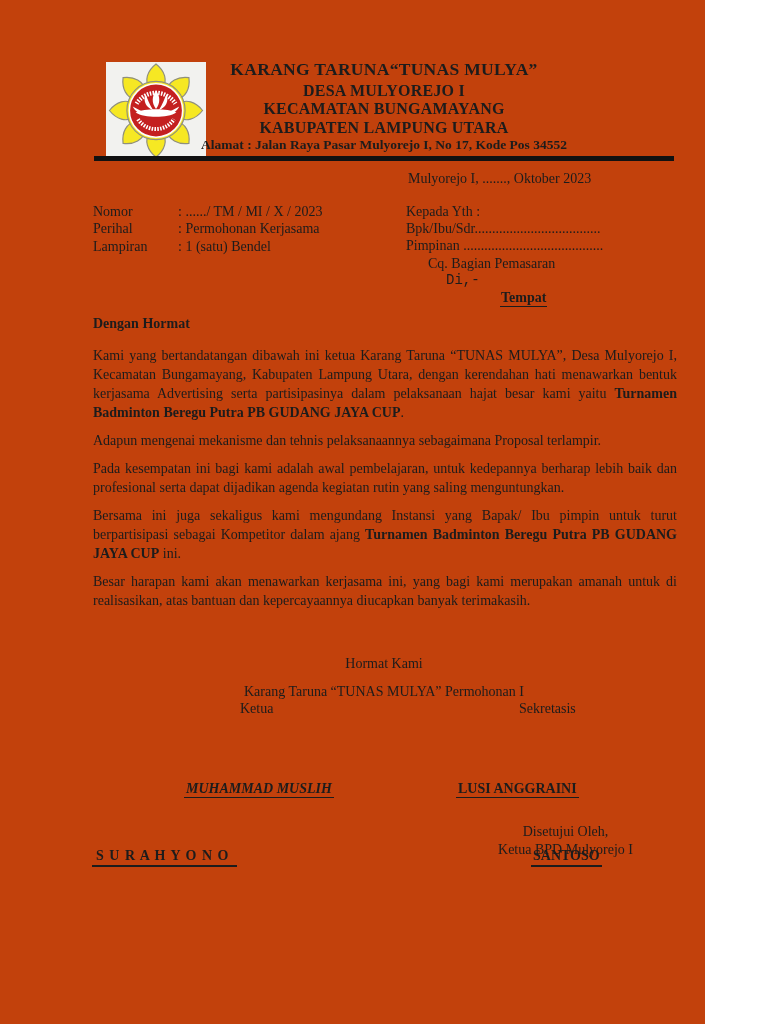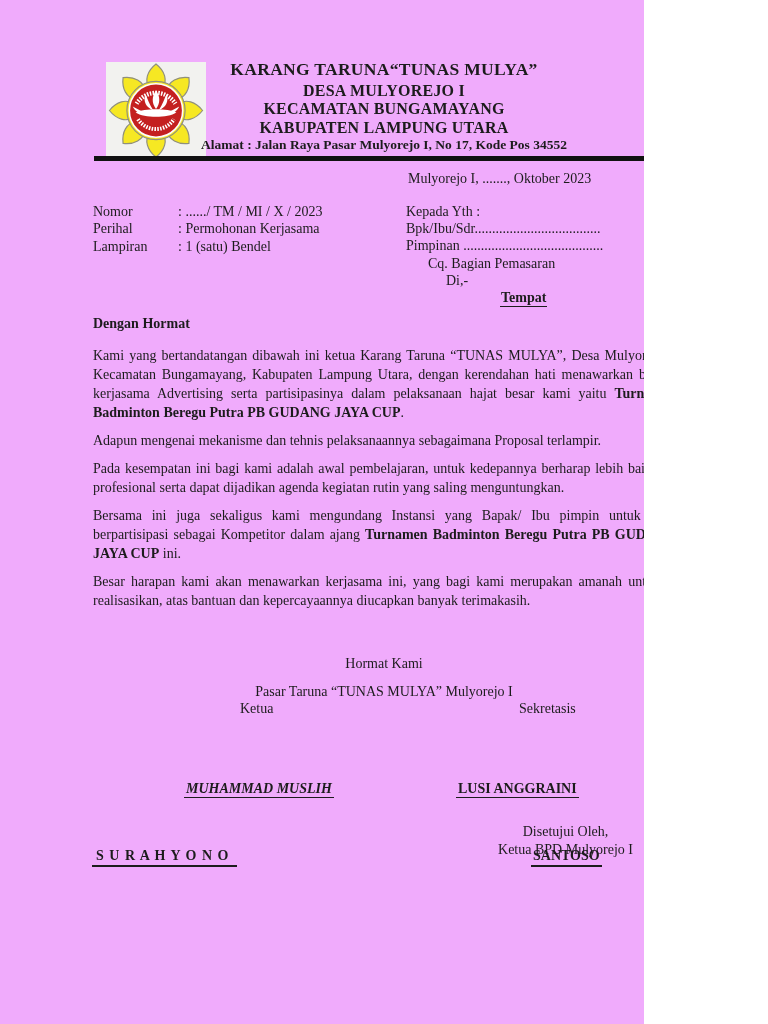--- a/index.html
+++ b/index.html
@@ -1,21 +1,21 @@
 <!DOCTYPE html>
 <html><head>
 <meta charset="utf-8">
 <style>
   * { margin: 0; padding: 0; box-sizing: border-box; }
   html, body { background: #ffffff; }
   .page {
     position: relative;
-    width: 644px;
+    width: 705px;
     height: 1024px;
-    background: #f0abfc;
+    background: #c2410c;
     color: #1c1c1c;
     font-family: "Liberation Serif", "DejaVu Serif", serif;
     overflow: hidden;
   }
 
   
   .letterhead-text {
     position: absolute;
     left: 96px; top: 61px; width: 576px;
     text-align: center;
@@ -43,21 +43,21 @@
 
   
   .date-line { position: absolute; left: 408px; top: 171px; font-size: 14px; }
 
   .meta-block { position: absolute; left: 93px; top: 203px; font-size: 14px; line-height: 17.4px; }
   .meta-row { display: flex; }
   .meta-label { width: 85px; flex: 0 0 85px; }
 
   .recipient-block { position: absolute; left: 406px; top: 203px; font-size: 14px; line-height: 17.2px; }
   .rcpt-cq { padding-left: 22px; }
-  .rcpt-di { padding-left: 40px; }
+  .rcpt-di { padding-left: 40px; font-family: Liberation Mono, monospace; }
   .rcpt-tempat-row { padding-left: 94px; }
   .rcpt-tempat {
     font-weight: bold;
     display: inline-block;
     border-bottom: 1.8px solid #1c1c1c;
     padding: 0 1px 0 1px;
   }
 
   
   .body-block {
@@ -174,21 +174,21 @@
   <div class="body-block">
     <div class="salutation">Dengan Hormat</div>
     <p><span>Kami yang bertandatangan dibawah ini ketua Karang Taruna “TUNAS MULYA”, Desa Mulyorejo I, Kecamatan Bungamayang, Kabupaten Lampung Utara, dengan kerendahan hati menawarkan bentuk kerjasama Advertising serta partisipasinya dalam pelaksanaan hajat besar kami yaitu </span><span class="bold-run">Turnamen Badminton Beregu  Putra PB GUDANG JAYA CUP</span><span>.</span></p>
     <p>Adapun mengenai mekanisme dan tehnis pelaksanaannya sebagaimana Proposal terlampir.</p>
     <p>Pada kesempatan ini bagi kami adalah awal pembelajaran, untuk kedepannya berharap lebih baik dan profesional serta dapat dijadikan agenda kegiatan rutin yang saling menguntungkan.</p>
     <p><span>Bersama ini juga sekaligus kami mengundang Instansi yang Bapak/ Ibu pimpin untuk turut berpartisipasi sebagai Kompetitor dalam ajang </span><span class="bold-run">Turnamen Badminton Beregu   Putra PB GUDANG JAYA CUP</span><span> ini.</span></p>
     <p>Besar harapan  kami akan menawarkan kerjasama ini,  yang bagi kami merupakan amanah untuk di realisasikan, atas bantuan dan kepercayaannya  diucapkan banyak terimakasih.</p>
   </div>
 
   <div class="center-line hormat-kami">Hormat Kami</div>
-  <div class="center-line org-line">Pasar Taruna “TUNAS MULYA” Mulyorejo I</div>
+  <div class="center-line org-line">Karang Taruna “TUNAS MULYA” Permohonan I</div>
 
   <div class="role-label role-left">Ketua</div>
   <div class="role-label role-right">Sekretasis</div>
 
   <div class="sig-name sig-name-left">MUHAMMAD MUSLIH</div>
   <div class="sig-name sig-name-right">LUSI ANGGRAINI</div>
 
   <div class="attest-block attest-right">
     <div>Disetujui Oleh,</div>
     <div>Ketua BPD Mulyorejo I</div>

